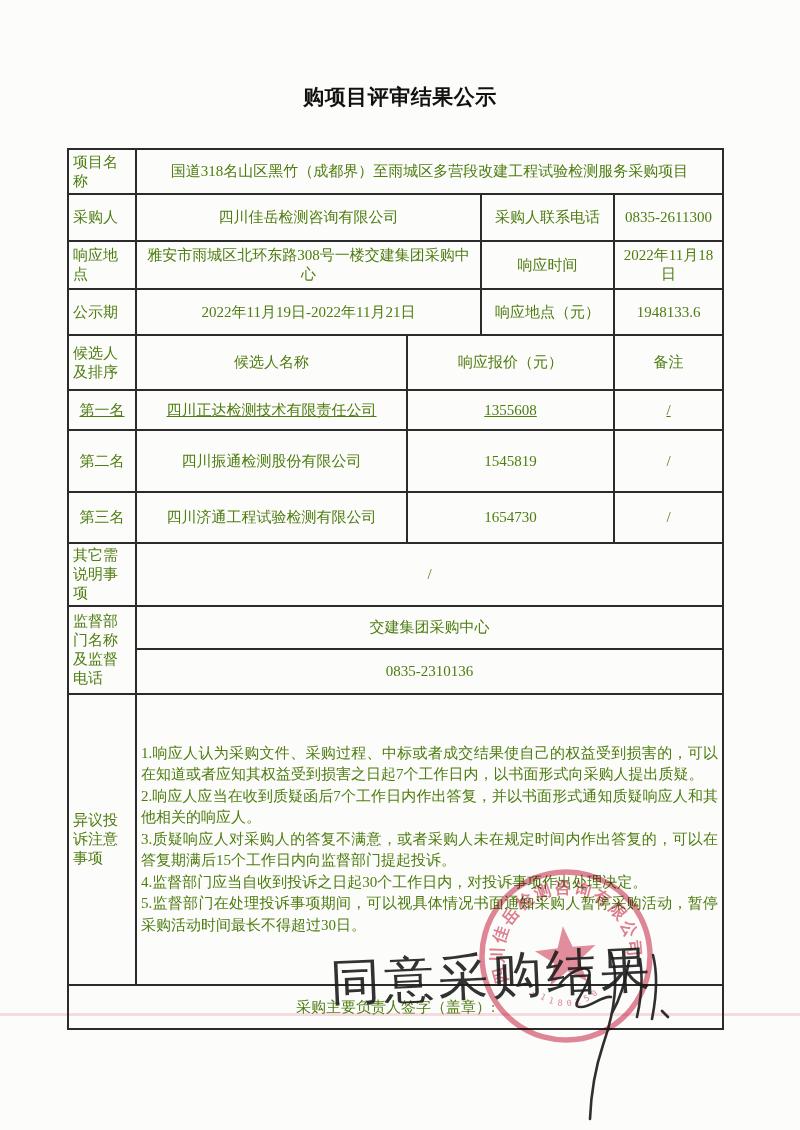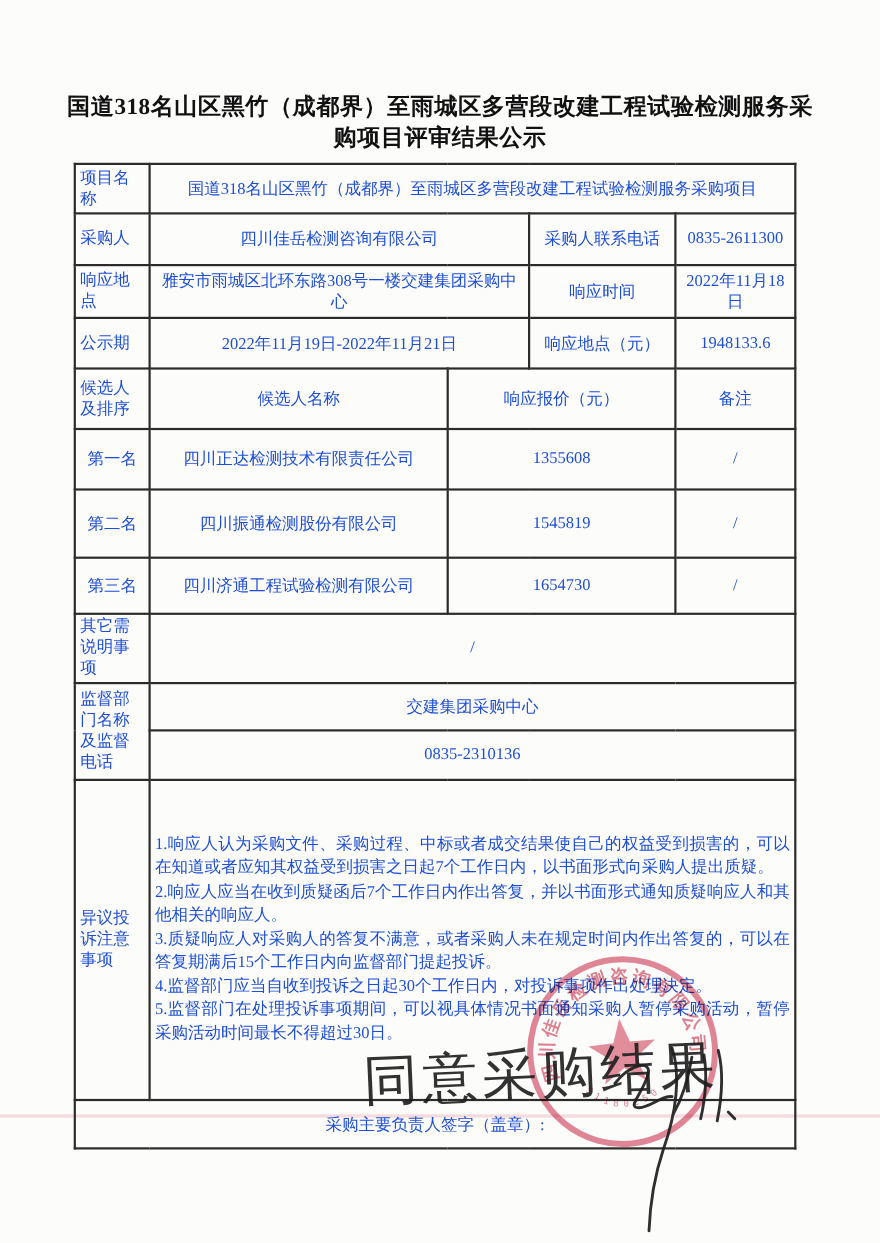--- a/index.html
+++ b/index.html
@@ -10,30 +10,30 @@
     color:#161616;
   }
   .page-title{
     position:absolute;top:83px;left:0;width:800px;
     text-align:center;font-weight:bold;font-size:21px;line-height:28px;
     letter-spacing:0.5px;color:#111;
   }
   table.main{
     position:absolute;left:67px;top:148px;width:655px;
     border-collapse:collapse;table-layout:fixed;
-    font-size:15px;color:#1d4ed8;
+    font-size:15px;color:#4d7c0f;
   }
   table.main td{
     border:2px solid #2b2b2b;vertical-align:middle;
     padding:2px 4px;overflow:hidden;
   }
   td.lbl{text-align:left;padding-left:5px;line-height:19px;}
   td.ctr{text-align:center;}
   tr.r1{height:45px;} tr.r2{height:47px;} tr.r3{height:48px;} tr.r4{height:46px;}
-  tr.r5{height:55px;} tr.r6{height:55px;} tr.r7{height:62px;} tr.r8{height:51px;}
+  tr.r5{height:55px;} tr.r6{height:40px;text-decoration:underline;} tr.r7{height:62px;} tr.r8{height:51px;}
   tr.r9{height:47px;} tr.r10a{height:43px;} tr.r10b{height:45px;}
   tr.r11{height:291px;} tr.r12{height:44px;}
   .objection{padding:4px 8px 4px 7px;border-radius:18px;}
   .objection div{line-height:21.5px;text-align:justify;}
   .sig-cell{text-align:center;padding-left:6px;}
   
   .scan-line{
     position:absolute;left:0;top:1013px;width:800px;height:3px;
     background:rgba(238,178,192,.45);
   }
@@ -46,21 +46,20 @@
     font-size:50px;line-height:60px;letter-spacing:4px;white-space:nowrap;
     color:#1d1d1d;transform:rotate(-2.5deg);opacity:.9;
     font-family:"Liberation Serif","DejaVu Serif",serif;
   }
   .signature-svg{position:absolute;left:545px;top:935px;width:130px;height:195px;}
 </style>
 </head>
 <body>
 
 <div class="page-title">
-  <div>国道318名山区黑竹（成都界）至雨城区多营段改建工程试验检测服务采</div>
   <div>购项目评审结果公示</div>
 </div>
 
 <div class="scan-line"></div>
 
 <table class="main">
   <colgroup>
     <col style="width:68px">
       <col style="width:271px">
       <col style="width:74px">

